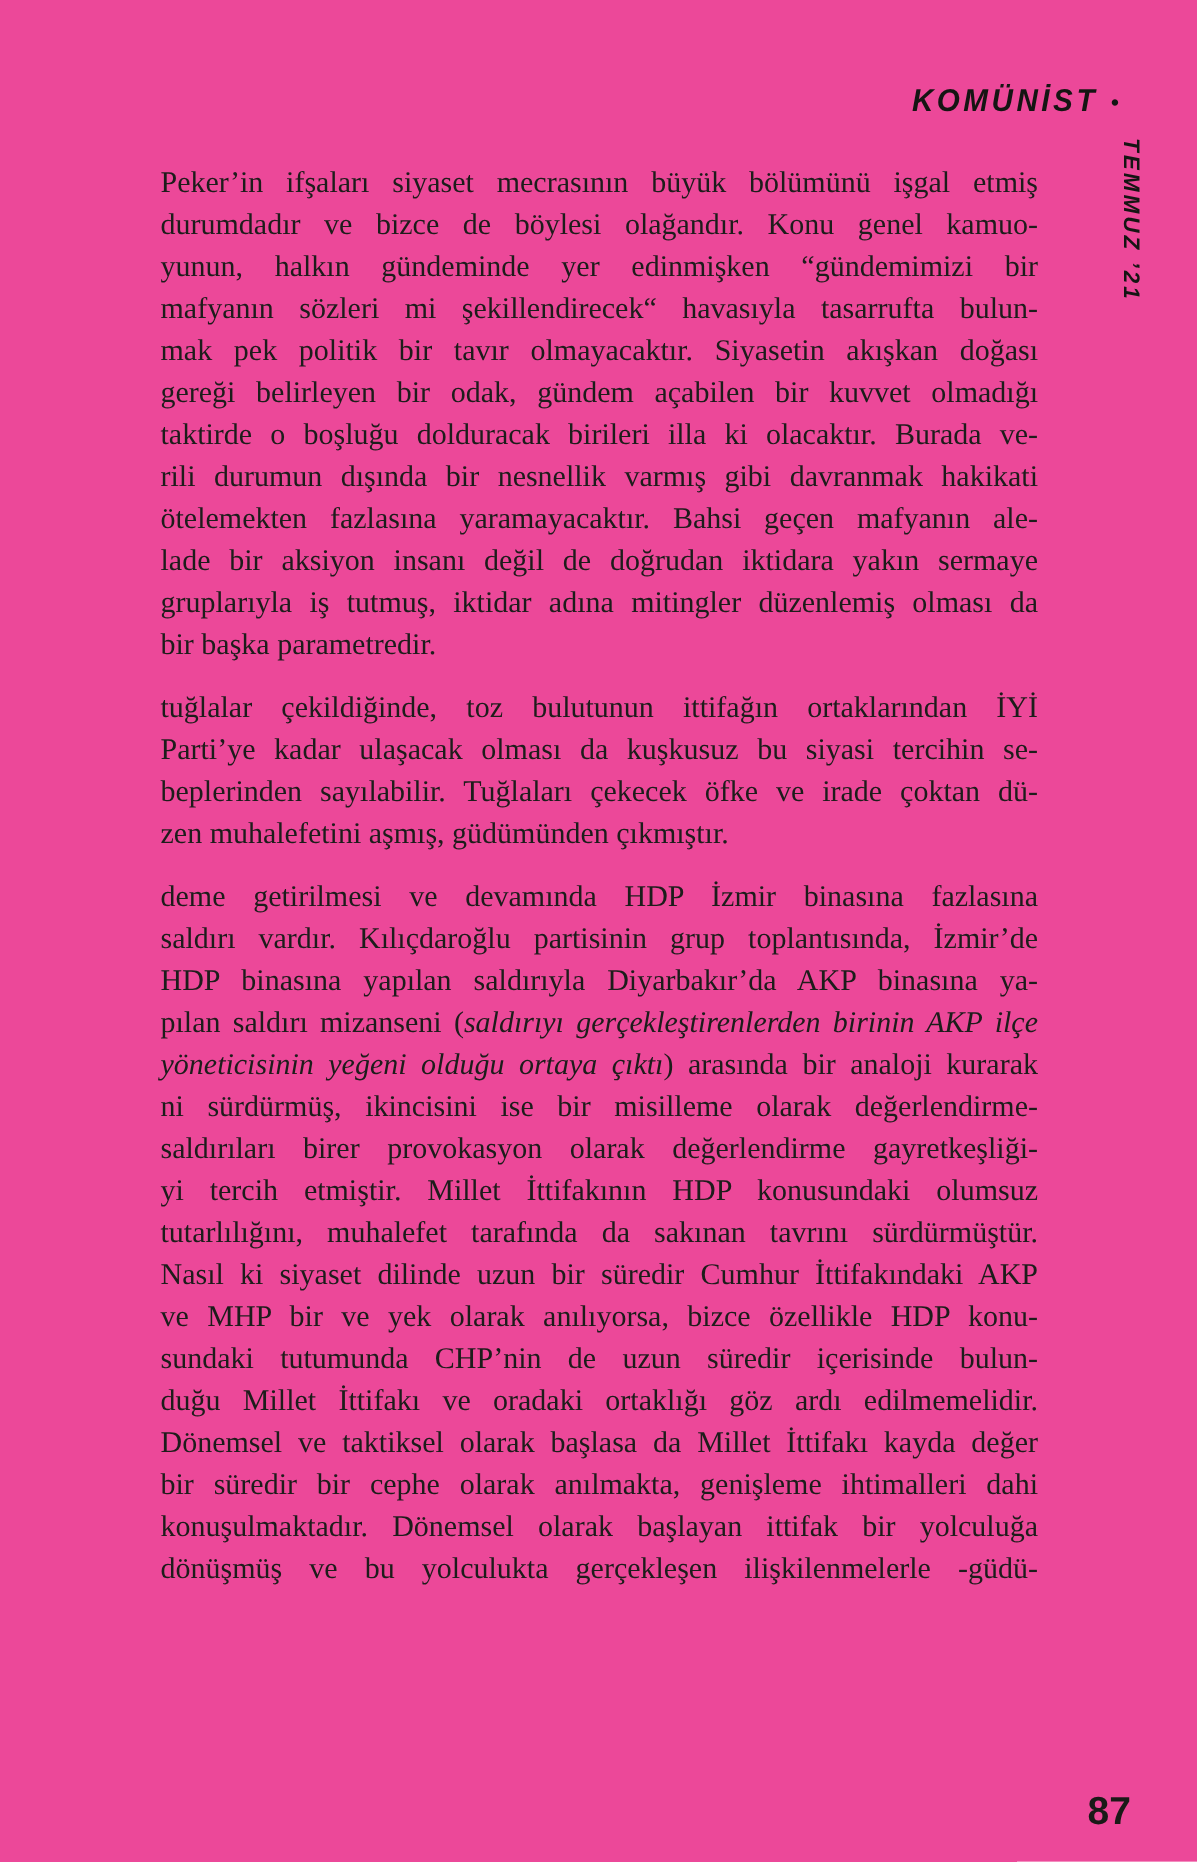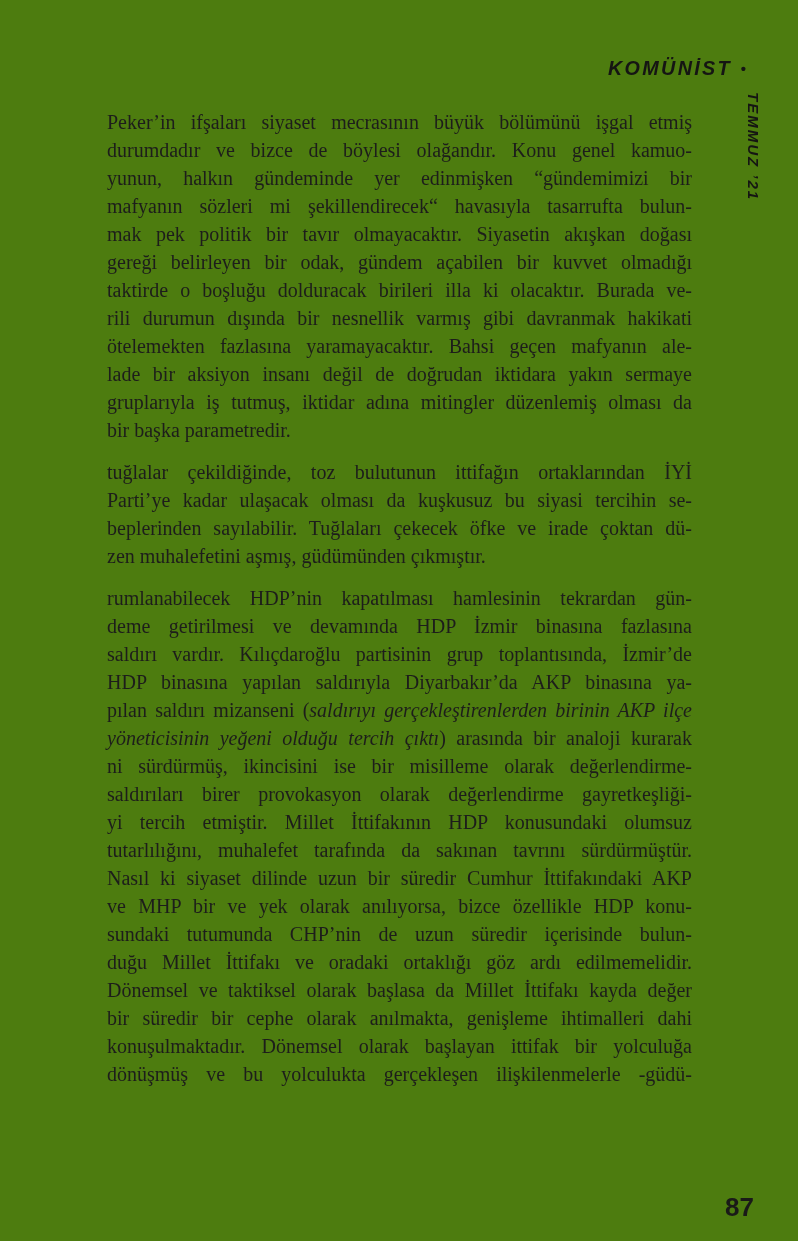--- a/index.html
+++ b/index.html
@@ -11,21 +11,21 @@
     height: 1241px;
     background: #ffffff;
     font-family: "Liberation Serif", serif;
     color: #1d1d1b;
     position: relative;
     overflow: hidden;
   }
   .page {
     position: absolute;
     inset: 0;
-    background: #4d7c0f;
+    background: #ec4899;
   }
   
   .masthead-row {
     position: absolute;
     top: 56px;
     right: 52px;
     display: flex;
     align-items: center;
     gap: 9px;
     font-family: "Liberation Sans", sans-serif;
@@ -117,26 +117,25 @@
         <div class="line"><span>gruplarıyla iş tutmuş, iktidar adına mitingler düzenlemiş olması da</span></div>
         <div class="line end"><span>bir başka parametredir.</span></div>
       </div>
       <div class="para">
         <div class="line"><span>tuğlalar çekildiğinde, toz bulutunun ittifağın ortaklarından İYİ</span></div>
         <div class="line"><span>Parti’ye kadar ulaşacak olması da kuşkusuz bu siyasi tercihin se-</span></div>
         <div class="line"><span>beplerinden sayılabilir. Tuğlaları çekecek öfke ve irade çoktan dü-</span></div>
         <div class="line end"><span>zen muhalefetini aşmış, güdümünden çıkmıştır.</span></div>
       </div>
       <div class="para">
-        <div class="line"><span>rumlanabilecek HDP’nin kapatılması hamlesinin tekrardan gün-</span></div>
         <div class="line"><span>deme getirilmesi ve devamında HDP İzmir binasına fazlasına</span></div>
         <div class="line"><span>saldırı vardır. Kılıçdaroğlu partisinin grup toplantısında, İzmir’de</span></div>
         <div class="line"><span>HDP binasına yapılan saldırıyla Diyarbakır’da AKP binasına ya-</span></div>
         <div class="line"><span>pılan saldırı mizanseni (</span><i>saldırıyı gerçekleştirenlerden birinin AKP ilçe</i></div>
-        <div class="line"><i>yöneticisinin yeğeni olduğu tercih çıktı</i><span>) arasında bir analoji kurarak</span></div>
+        <div class="line"><i>yöneticisinin yeğeni olduğu ortaya çıktı</i><span>) arasında bir analoji kurarak</span></div>
         <div class="line"><span>ni sürdürmüş, ikincisini ise bir misilleme olarak değerlendirme-</span></div>
         <div class="line"><span>saldırıları birer provokasyon olarak değerlendirme gayretkeşliği-</span></div>
         <div class="line"><span>yi tercih etmiştir. Millet İttifakının HDP konusundaki olumsuz</span></div>
         <div class="line"><span>tutarlılığını, muhalefet tarafında da sakınan tavrını sürdürmüştür.</span></div>
         <div class="line"><span>Nasıl ki siyaset dilinde uzun bir süredir Cumhur İttifakındaki AKP</span></div>
         <div class="line"><span>ve MHP bir ve yek olarak anılıyorsa, bizce özellikle HDP konu-</span></div>
         <div class="line"><span>sundaki tutumunda CHP’nin de uzun süredir içerisinde bulun-</span></div>
         <div class="line"><span>duğu Millet İttifakı ve oradaki ortaklığı göz ardı edilmemelidir.</span></div>
         <div class="line"><span>Dönemsel ve taktiksel olarak başlasa da Millet İttifakı kayda değer</span></div>
         <div class="line"><span>bir süredir bir cephe olarak anılmakta, genişleme ihtimalleri dahi</span></div>

